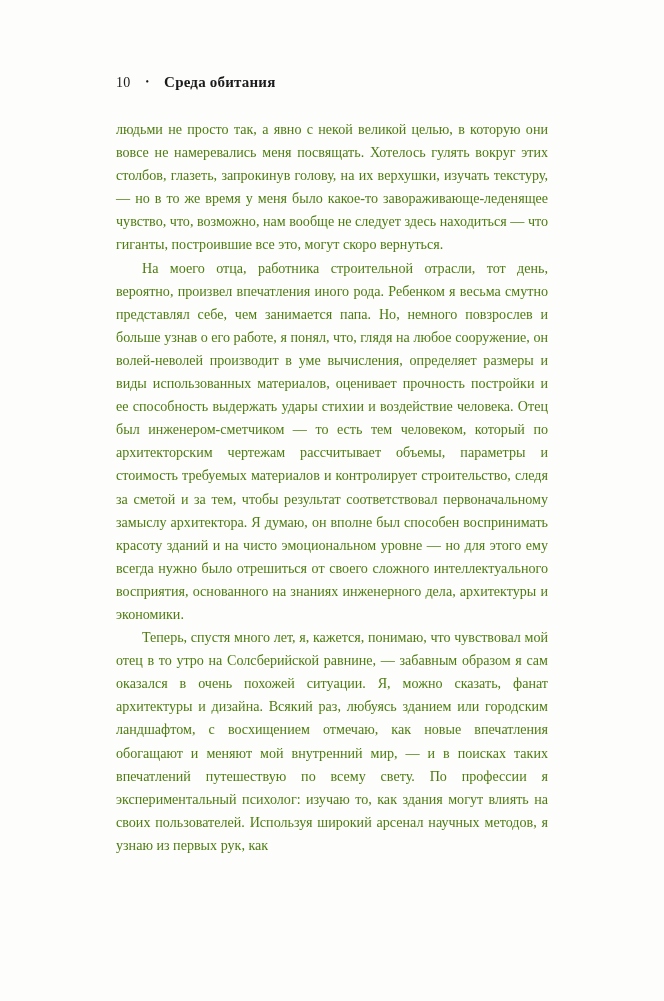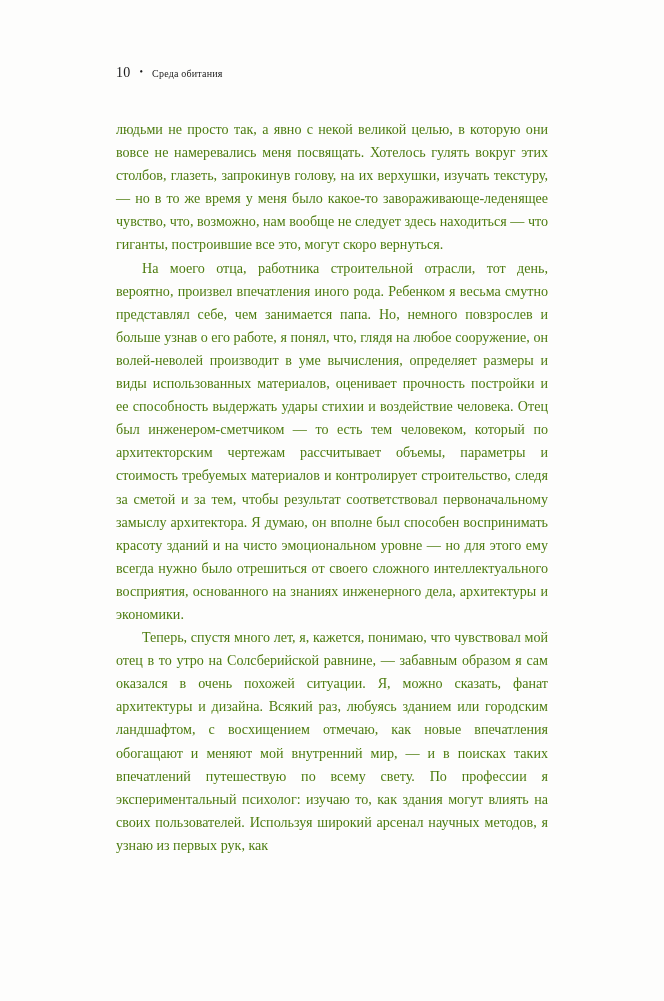--- a/index.html
+++ b/index.html
@@ -16,41 +16,42 @@
   }
   .page {
     position: relative;
     width: 664px;
     height: 1001px;
     background: #fdfdfc;
     box-sizing: border-box;
   }
   .header {
     position: absolute;
-    top: 65px;
+    top: 74px;
     left: 116px;
     display: flex;
     align-items: baseline;
-    gap: 9px;
+    gap: 15px;
     font-family: "Liberation Serif", serif;
     font-size: 13.5px;
     color: #1b1b1b;
     letter-spacing: 0.2px;
   }
   .header .folio {
     font-size: 14px;
   }
   .header .sep {
     font-size: 10px;
     line-height: 1;
     position: relative;
     top: -2px;
   }
   .header .runhead {
-    font-size: 10px;
+    font-size: 15px;
+    font-weight: bold;
   }
   .body-text {
     position: absolute;
     top: 118px;
     left: 116px;
     width: 432px;
     font-family: "Liberation Serif", serif;
     font-size: 14.1px;
     line-height: 23.1px;
     text-align: justify;

